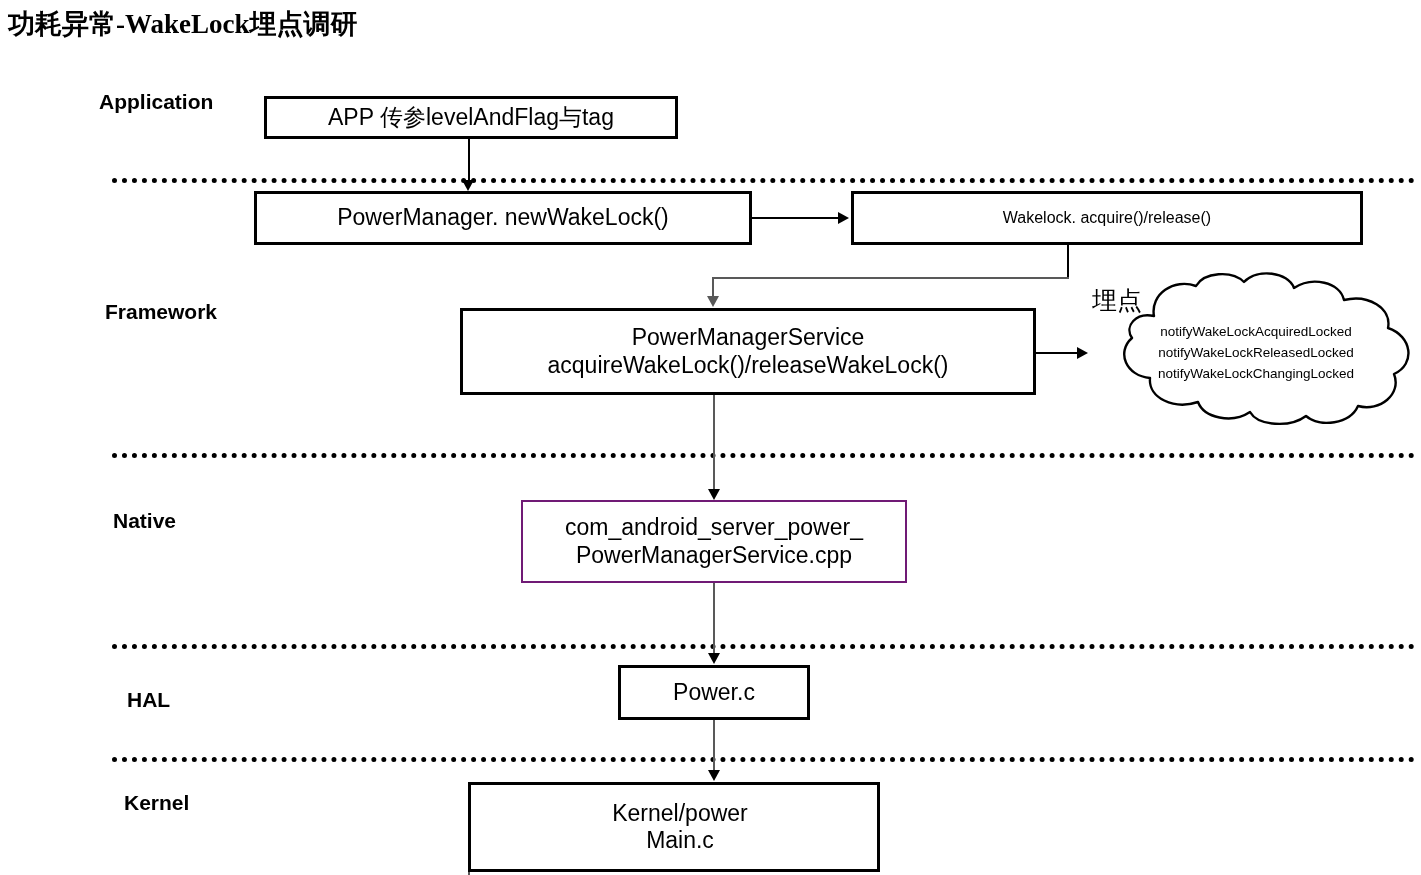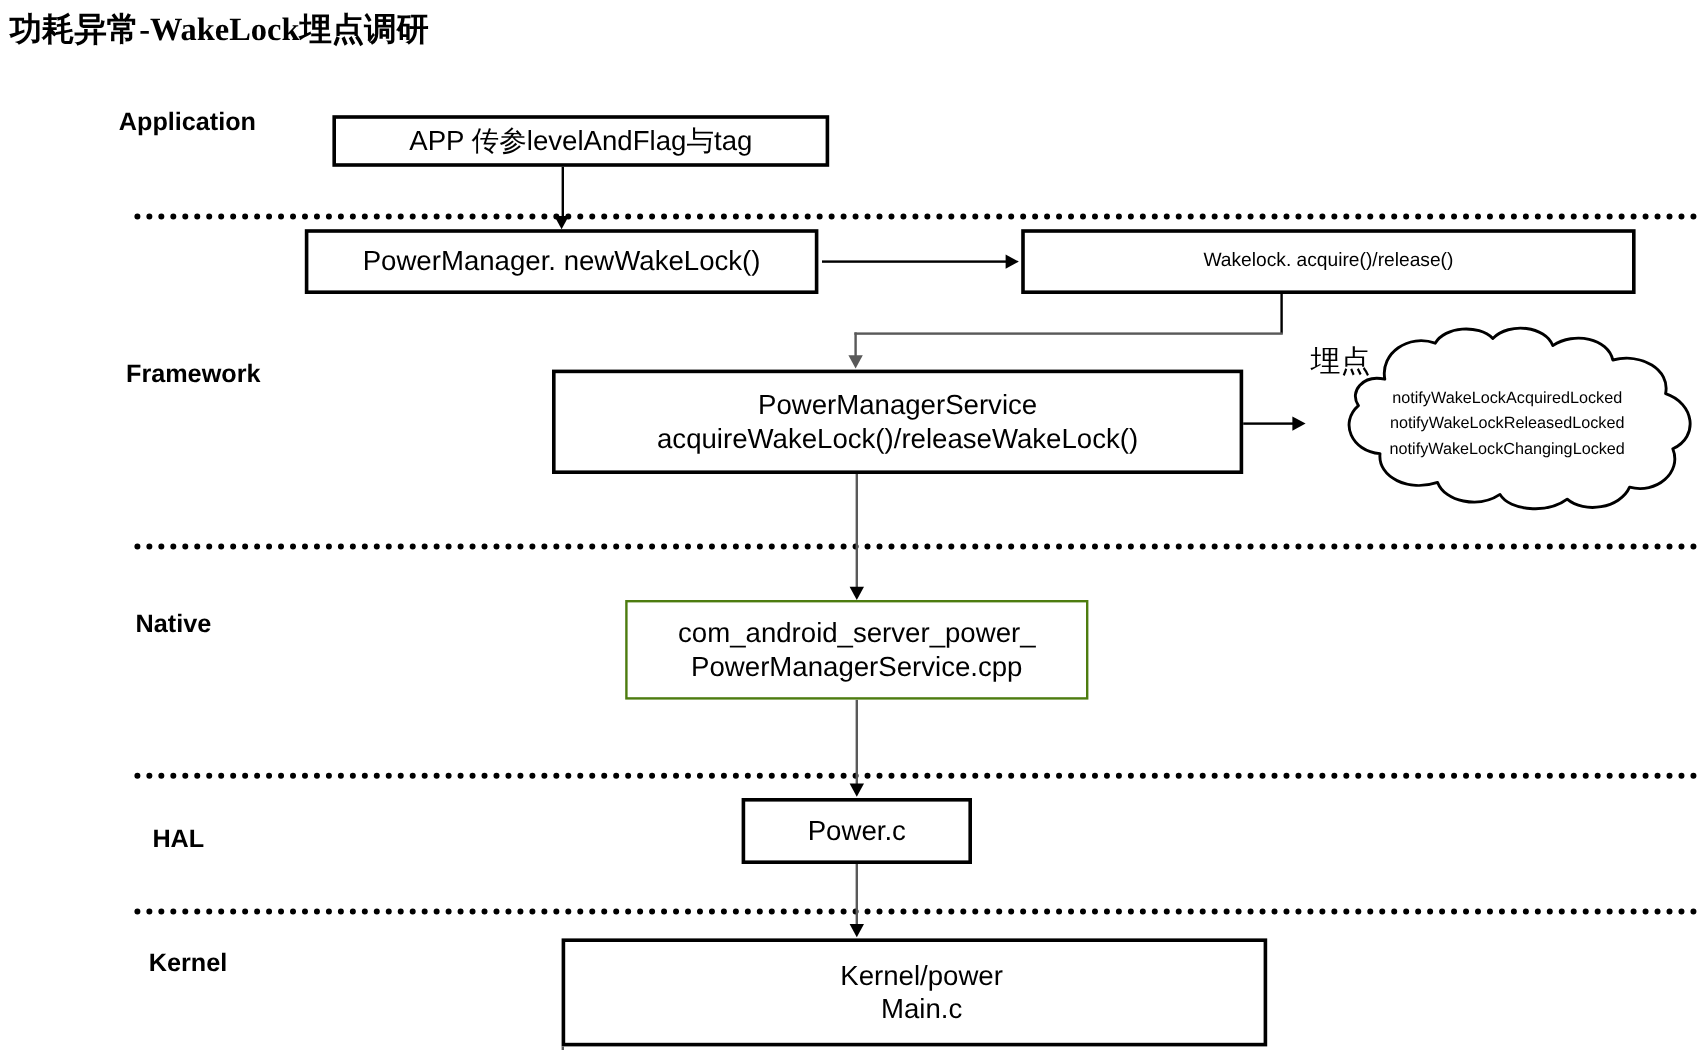--- a/index.html
+++ b/index.html
@@ -34,21 +34,21 @@
 
   
   .box{
     position:absolute;box-sizing:border-box;
     background:#ffffff;
     border:3px solid #000000;
     display:flex;align-items:center;justify-content:center;
     text-align:center;line-height:1.18;
   }
   .box .txt{display:block;white-space:pre-line;}
-  .box-thin{border:2px solid #4d7c0f;}
+  .box-thin{border:2px solid #701a75;}
 
   
   .cloud{position:absolute;}
   .cloud svg{display:block;}
   .cloud-title{
     position:absolute;left:0;right:0;top:14px;
     text-align:left;
     font-family:"Liberation Serif","DejaVu Serif",serif;
     font-size:25px;
   }
@@ -116,25 +116,25 @@
   <div class="arrowhead arrow-down" style="left:708px;top:489px;"></div>
 
   <div class="conn conn-v conn-gray" style="left:713px;top:583px;height:75px;"></div>
   <div class="arrowhead arrow-down" style="left:708px;top:653px;"></div>
 
   <div class="conn conn-v conn-gray" style="left:713px;top:720px;height:55px;"></div>
   <div class="arrowhead arrow-down" style="left:708px;top:770px;"></div>
 
   <div class="conn conn-v conn-gray" style="left:468px;top:872px;height:3px;"></div>
 
-  <div class="box" style="left:264px;top:96px;width:414px;height:43px;font-size:23px;margin-left:13px;">
+  <div class="box" style="left:264px;top:96px;width:414px;height:43px;font-size:23px;">
     <span class="txt">APP 传参levelAndFlag与tag</span>
   </div>
 
-  <div class="box" style="left:254px;top:191px;width:428px;height:54px;font-size:23px;">
+  <div class="box" style="left:254px;top:191px;width:498px;height:54px;font-size:23px;">
     <span class="txt">PowerManager. newWakeLock()</span>
   </div>
 
   <div class="box" style="left:851px;top:191px;width:512px;height:54px;font-size:16px;">
     <span class="txt">Wakelock. acquire()/release()</span>
   </div>
 
   <div class="box" style="left:460px;top:308px;width:576px;height:87px;font-size:23px;">
     <span class="txt">PowerManagerService
 acquireWakeLock()/releaseWakeLock()</span>
@@ -142,21 +142,21 @@
 
   <div class="box box-thin" style="left:521px;top:500px;width:386px;height:83px;font-size:23px;">
     <span class="txt">com_android_server_power_
 PowerManagerService.cpp</span>
   </div>
 
   <div class="box" style="left:618px;top:665px;width:192px;height:55px;font-size:23px;">
     <span class="txt">Power.c</span>
   </div>
 
-  <div class="box" style="left:468px;top:782px;width:588px;height:90px;font-size:23px;padding-left:12px;">
+  <div class="box" style="left:468px;top:782px;width:412px;height:90px;font-size:23px;padding-left:12px;">
     <span class="txt">Kernel/power
 Main.c</span>
   </div>
 
   <div class="cloud" style="left:1092px;top:270px;width:329px;height:158px;">
     <svg width="329" height="158" viewBox="0 0 329 158">
       <path d="M 62 46
                C 58 24, 82 8, 104 16
                C 112 2, 140 0, 152 12
                C 166 -2, 196 2, 202 18

